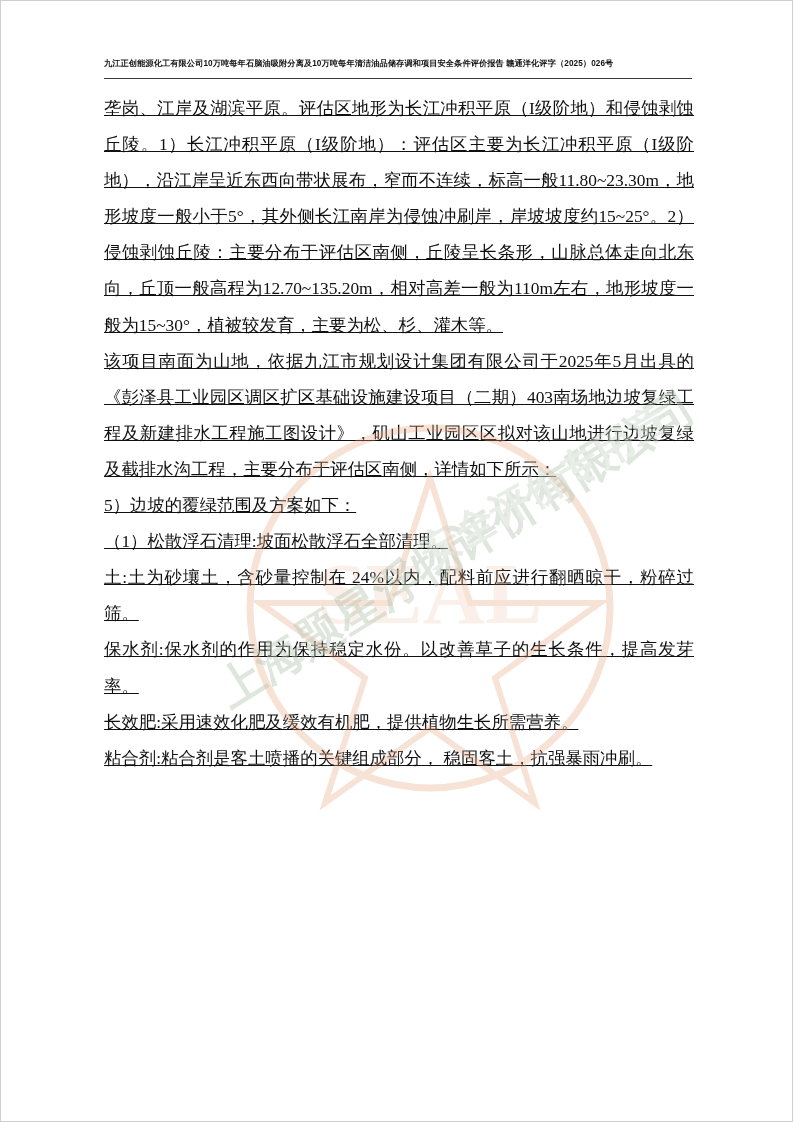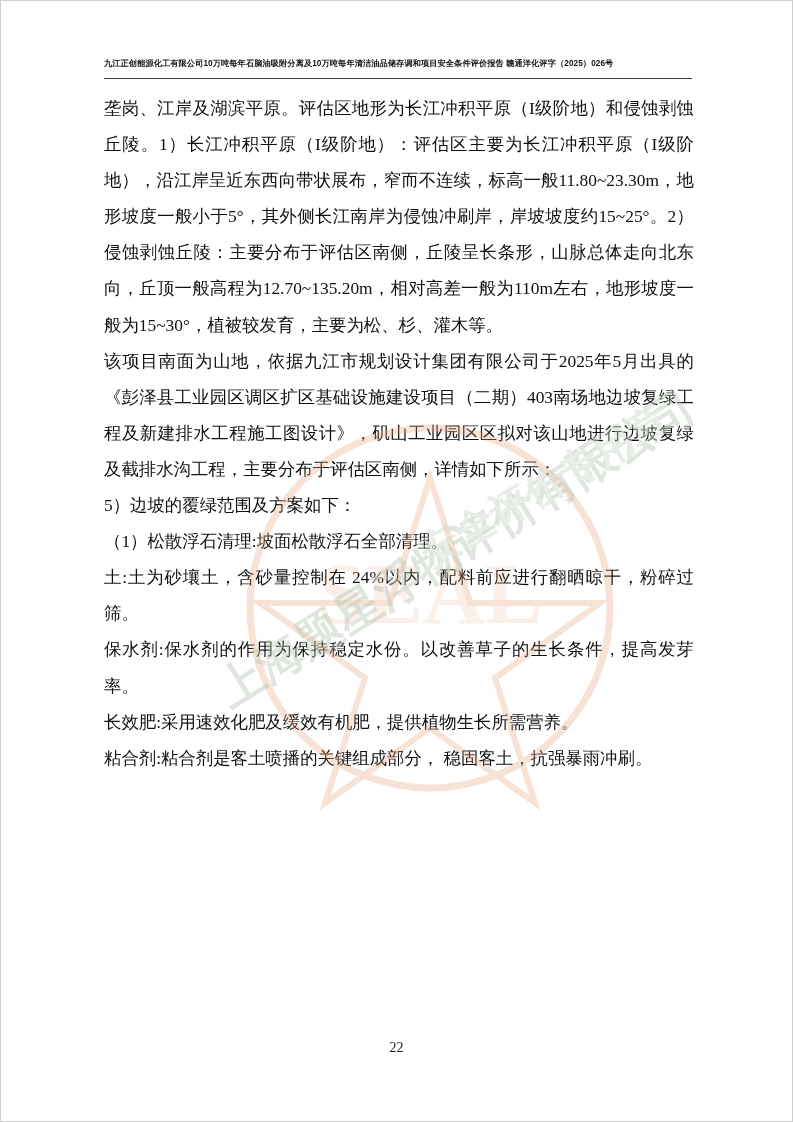--- a/index.html
+++ b/index.html
@@ -58,20 +58,21 @@
     width: 590px;
     font-size: 17.4px;
     line-height: 36.1px;
     color: #101010;
     text-align: justify;
     text-justify: inter-ideograph;
   }
   .body-text p {
     margin: 0;
     text-indent: 0;
+    text-decoration: underline;
   }
   .indent2 { text-indent: 35px; }
 
   
   .watermark {
     position: absolute;
     left: 0; top: 8px;
     width: 793px;
     height: 1122px;
     pointer-events: none;
@@ -119,14 +120,13 @@
     <p class="p0">垄岗、江岸及湖滨平原。评估区地形为长江冲积平原（I级阶地）和侵蚀剥蚀丘陵。1）长江冲积平原（I级阶地）：评估区主要为长江冲积平原（I级阶地），沿江岸呈近东西向带状展布，窄而不连续，标高一般11.80~23.30m，地形坡度一般小于5°，其外侧长江南岸为侵蚀冲刷岸，岸坡坡度约15~25°。2）侵蚀剥蚀丘陵：主要分布于评估区南侧，丘陵呈长条形，山脉总体走向北东向，丘顶一般高程为12.70~135.20m，相对高差一般为110m左右，地形坡度一般为15~30°，植被较发育，主要为松、杉、灌木等。</p>
     <p class="indent2">该项目南面为山地，依据九江市规划设计集团有限公司于2025年5月出具的《彭泽县工业园区调区扩区基础设施建设项目（二期）403南场地边坡复绿工程及新建排水工程施工图设计》，矶山工业园区区拟对该山地进行边坡复绿及截排水沟工程，主要分布于评估区南侧，详情如下所示：</p>
     <p class="indent2">5）边坡的覆绿范围及方案如下：</p>
     <p class="indent2">（1）松散浮石清理:坡面松散浮石全部清理。</p>
     <p class="indent2">土:土为砂壤土，含砂量控制在 24%以内，配料前应进行翻晒晾干，粉碎过筛。</p>
     <p class="indent2">保水剂:保水剂的作用为保持稳定水份。以改善草子的生长条件，提高发芽率。</p>
     <p class="indent2">长效肥:采用速效化肥及缓效有机肥，提供植物生长所需营养。</p>
     <p class="indent2">粘合剂:粘合剂是客土喷播的关键组成部分， 稳固客土，抗强暴雨冲刷。</p>
   </div>
 
-  <div class="page-number">22</div>
 </div>
 
 </body></html>

